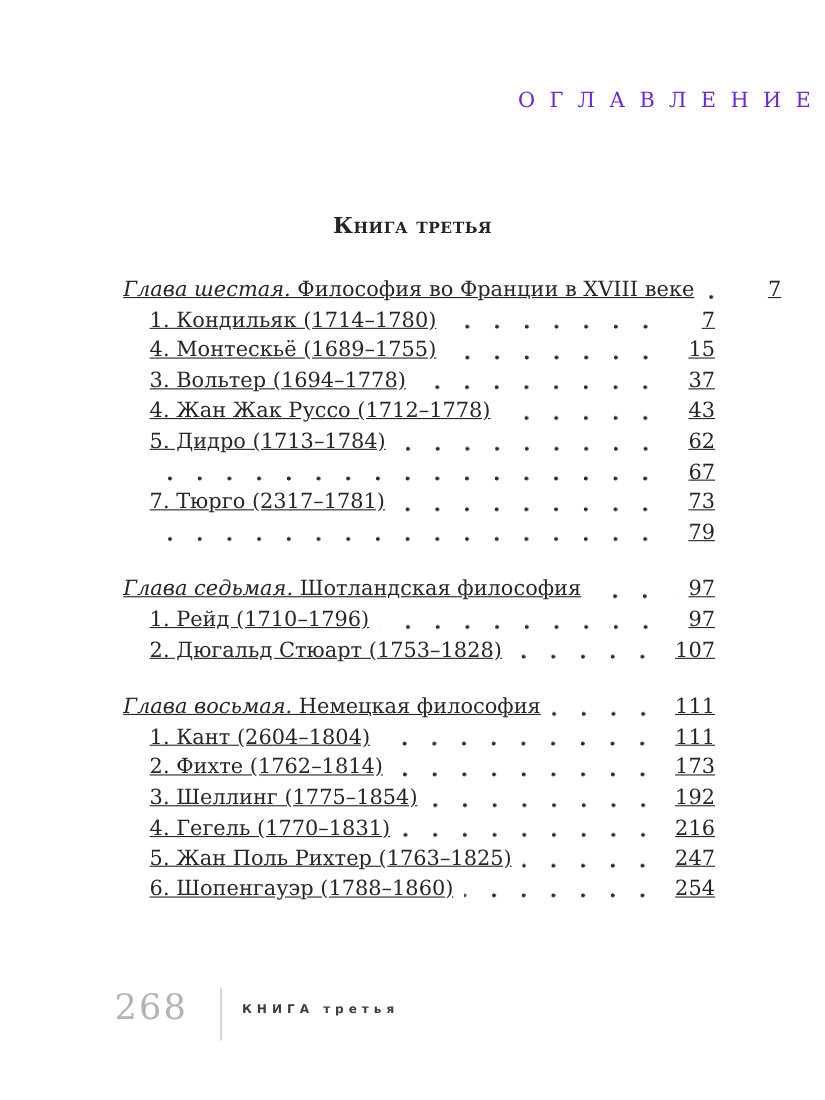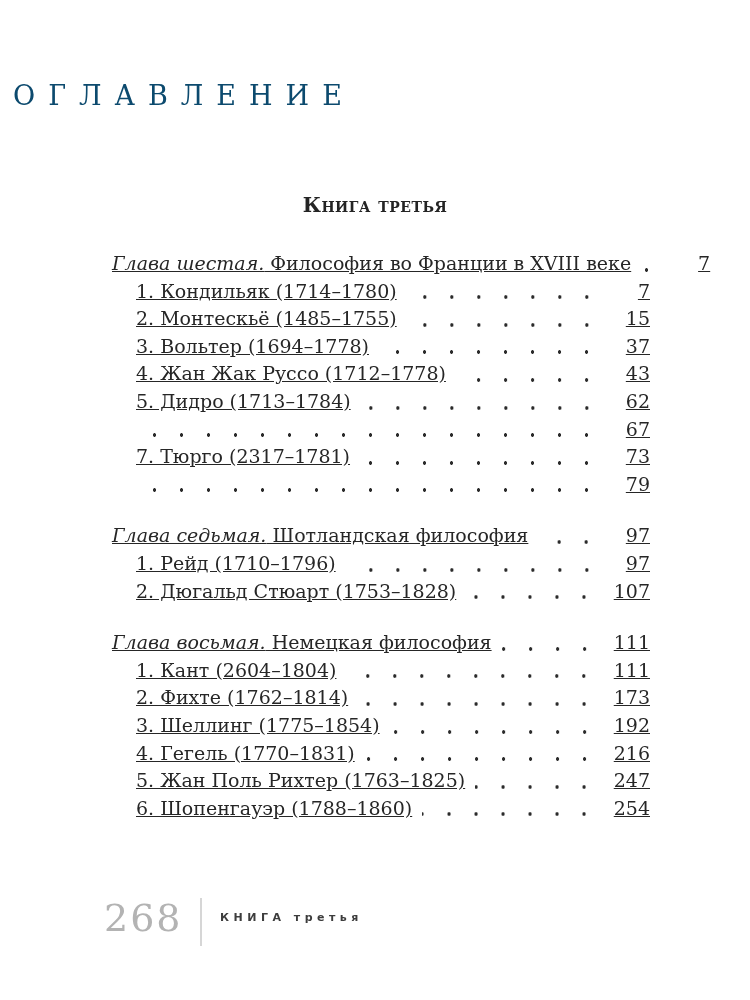--- a/index.html
+++ b/index.html
@@ -6,24 +6,24 @@
   body {
     width: 750px; height: 1000px;
     background: #ffffff;
     font-family: "DejaVu Serif", serif;
     color: #262626;
     position: relative;
     overflow: hidden;
   }
   .title {
     position: absolute; top: 80px; left: 0; right: 0;
-    text-align: left;
-    font-size: 27px; font-weight: 400;
+    text-align: right;
+    font-size: 19px; font-weight: 400;
     letter-spacing: 13px; text-indent: 13px;
-    color: #0c4a6e;
+    color: #6d28d9;
   }
   .part-heading {
     position: absolute; top: 193px; left: 0; right: 0;
     text-align: center;
     font-size: 20px; font-weight: 700;
     font-variant: small-caps;
     letter-spacing: 0.5px;
     color: #242424;
   }
   .toc {
@@ -49,21 +49,21 @@
     background-position: right bottom;
   }
   .pageno {
     min-width: 34px; text-align: right; white-space: nowrap;
   }
   .footer {
     position: absolute; left: 0; top: 896px; right: 0; height: 60px;
   }
   .folio {
     position: absolute; left: 104px; top: 0;
-    font-size: 38px; font-weight: 400;
+    font-size: 32px; font-weight: 400;
     color: #b3b3b3; letter-spacing: 2px;
   }
   .footer-divider {
     position: absolute; left: 200px; top: 2px;
     width: 2px; height: 48px;
     background: #d6d6d6;
   }
   .running-title {
     position: absolute; left: 220px; top: 15px;
     font-family: "DejaVu Sans", sans-serif;
@@ -86,21 +86,21 @@
       <span class="label"><i>Глава шестая.</i><span> Философия во Франции в XVIII веке</span></span>
       <span class="dots"></span>
       <span class="pageno">7</span>
     </div>
     <div class="toc-row item">
       <span class="label">1. Кондильяк (1714–1780)</span>
       <span class="dots"></span>
       <span class="pageno">7</span>
     </div>
     <div class="toc-row item">
-      <span class="label">2. Монтескьё (1485–1755)</span>
+      <span class="label">4. Монтескьё (1689–1755)</span>
       <span class="dots"></span>
       <span class="pageno">15</span>
     </div>
     <div class="toc-row item">
       <span class="label">3. Вольтер (1694–1778)</span>
       <span class="dots"></span>
       <span class="pageno">37</span>
     </div>
     <div class="toc-row item">
       <span class="label">4. Жан Жак Руссо (1712–1778)</span>

